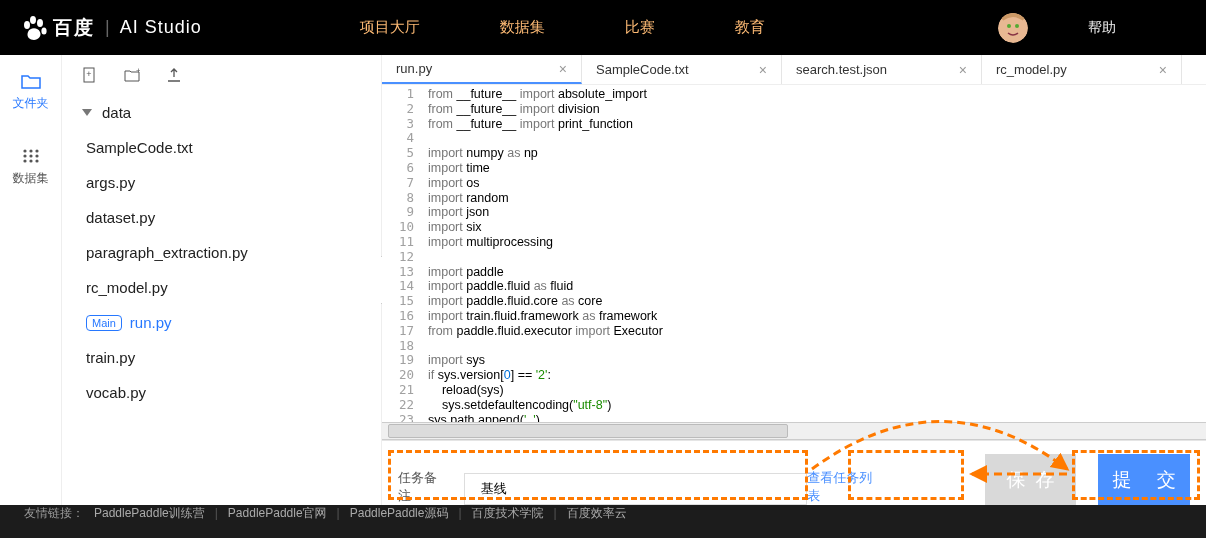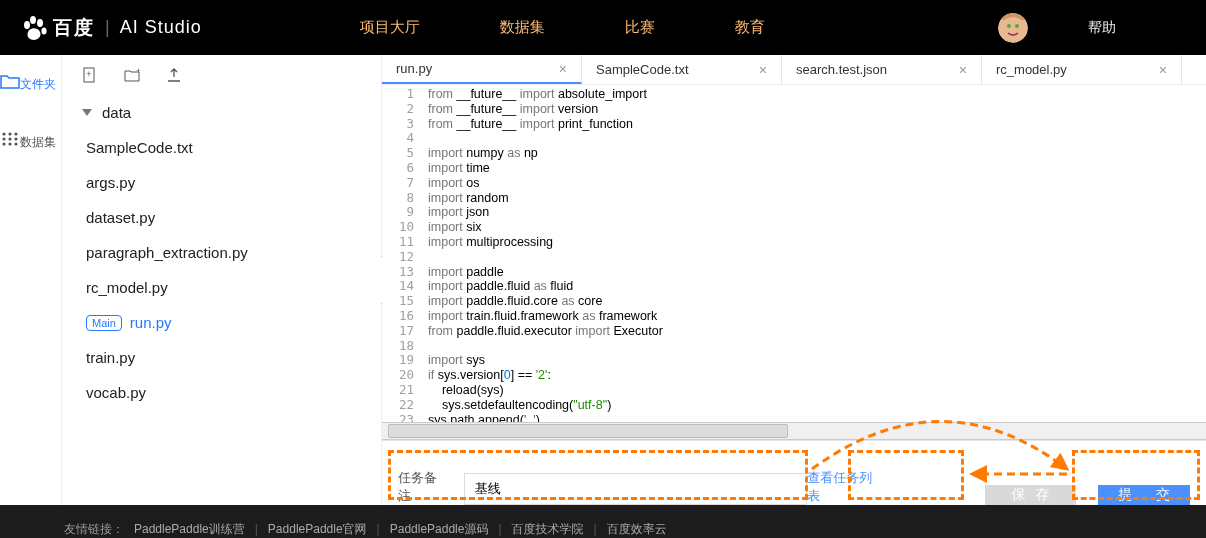--- a/index.html
+++ b/index.html
@@ -13,21 +13,21 @@
 .pipe{color:#666;margin:0 10px;font-size:18px}
 .ais{font-size:18px;letter-spacing:1px}
 .nav{flex:1;display:flex;padding-left:100px}
 .nav span{margin:0 40px;font-size:15px;color:#fdba74;cursor:pointer}
 .avatar{width:30px;height:30px;border-radius:50%;margin-right:60px;display:block}
 .help{font-size:14px;color:#eee;margin-right:90px;cursor:pointer}
 
 
 .body{position:absolute;top:55px;left:0;right:0;bottom:33px;display:flex}
 .rail{width:62px;border-right:1px solid #eee;background:#fff}
-.rail-item{display:flex;align-items:center;padding:18px 0;font-size:12px;cursor:pointer}
+.rail-item{display:flex;flex-direction:column;align-items:center;padding:18px 0;font-size:12px;cursor:pointer}
 .rail-item.act{color:#2778ff}
 .rail-item:not(.act){color:#555}
 .rail-ic{width:20px;height:16px;margin-bottom:6px}
 
 .tree{width:320px;border-right:1px solid #eee;background:#fff}
 .toolbar{display:flex;gap:26px;padding:12px 0 12px 20px}
 .tb-ic{width:16px;height:16px;cursor:pointer}
 .tree-list{padding:0 0 0 20px}
 .tree-row{padding:9px 0;font-size:15px;color:#222;cursor:pointer;display:flex;align-items:center}
 .tree-row.dir::before{content:"";display:inline-block;margin-right:10px;border-left:5px solid transparent;border-right:5px solid transparent;border-top:7px solid #777}
@@ -49,33 +49,33 @@
 .str{color:#1a8c00}
 .num{color:#0070d9}
 
 .collapse-handle{position:absolute;left:-1px;top:50%;transform:translateY(-50%);width:12px;height:48px;background:#fff;border:1px solid #ccc;border-left:none;display:flex;align-items:center;justify-content:center;font-size:11px;color:#666;cursor:pointer}
 
 .hscroll{height:18px;border-top:1px solid #ccc;border-bottom:1px solid #ccc;position:relative;background:#f0f0f0}
 .hscroll .thumb{position:absolute;left:6px;top:1px;height:14px;width:400px;background:#dcdcdc;border:1px solid #bbb;border-radius:2px}
 
 .action{height:65px;border-top:1px solid #e5e5e5;display:flex;align-items:flex-end;padding:0 16px;position:relative}
 .a-lab{font-size:13px;color:#555;margin-right:14px}
-.a-inp{width:345px;height:32px;border:1px solid #ddd;padding:0 10px;font-size:13px}
+.a-inp{width:345px;height:32px;border:1px solid #ddd;padding:0 16px;font-size:13px}
 .spacer{flex:1}
 .a-link{color:#4a90ff;font-size:13px;cursor:pointer;margin-right:100px}
-.btn{width:92px;height:20px;font-size:14px;border:none;cursor:pointer;letter-spacing:10px;padding-left:10px}
+.btn{width:92px;height:51px;font-size:19px;border:none;cursor:pointer;letter-spacing:10px;padding-left:10px}
 .btn.save{background:#d9d9d9;color:#fff;margin-right:22px}
 .btn.submit{background:#4a90ff;color:#fff}
 
 
 .callout{position:absolute;border:3px dashed #ff7a00;pointer-events:none}
 .arrow-svg{position:absolute;pointer-events:none}
 
 
-.ftr{position:absolute;bottom:0;left:0;right:0;height:33px;background:#1c1c1c;color:#999;font-size:12px;display:flex;align-items:flex-end;padding-left:64px}
+.ftr{position:absolute;bottom:0;left:0;right:0;height:33px;background:#1c1c1c;color:#999;font-size:12px;display:flex;align-items:flex-start;padding-left:24px}
 .ftr a{color:#aaa;text-decoration:none;margin:0 10px}
 .ftr .sep{color:#555}
 </style>
 </head>
 <body>
 
 <div class="hdr">
   <div class="logo">
     <svg class="paw" viewBox="0 0 32 32">
         <g fill="#fff">
@@ -200,21 +200,21 @@
 17
 18
 19
 20
 21
 22
 23
 24
 </pre>
       <pre class="src" id="src"><span class="kw">from </span><span class="nm">__future__ </span><span class="kw">import </span><span class="nm">absolute_import</span>
-<span class="kw">from </span><span class="nm">__future__ </span><span class="kw">import </span><span class="nm">version</span>
+<span class="kw">from </span><span class="nm">__future__ </span><span class="kw">import </span><span class="nm">division</span>
 <span class="kw">from </span><span class="nm">__future__ </span><span class="kw">import </span><span class="nm">print_function</span>
 
 <span class="kw">import </span><span class="nm">numpy </span><span class="kw">as </span><span class="nm">np</span>
 <span class="kw">import </span><span class="nm">time</span>
 <span class="kw">import </span><span class="nm">os</span>
 <span class="kw">import </span><span class="nm">random</span>
 <span class="kw">import </span><span class="nm">json</span>
 <span class="kw">import </span><span class="nm">six</span>
 <span class="kw">import </span><span class="nm">multiprocessing</span>
 

